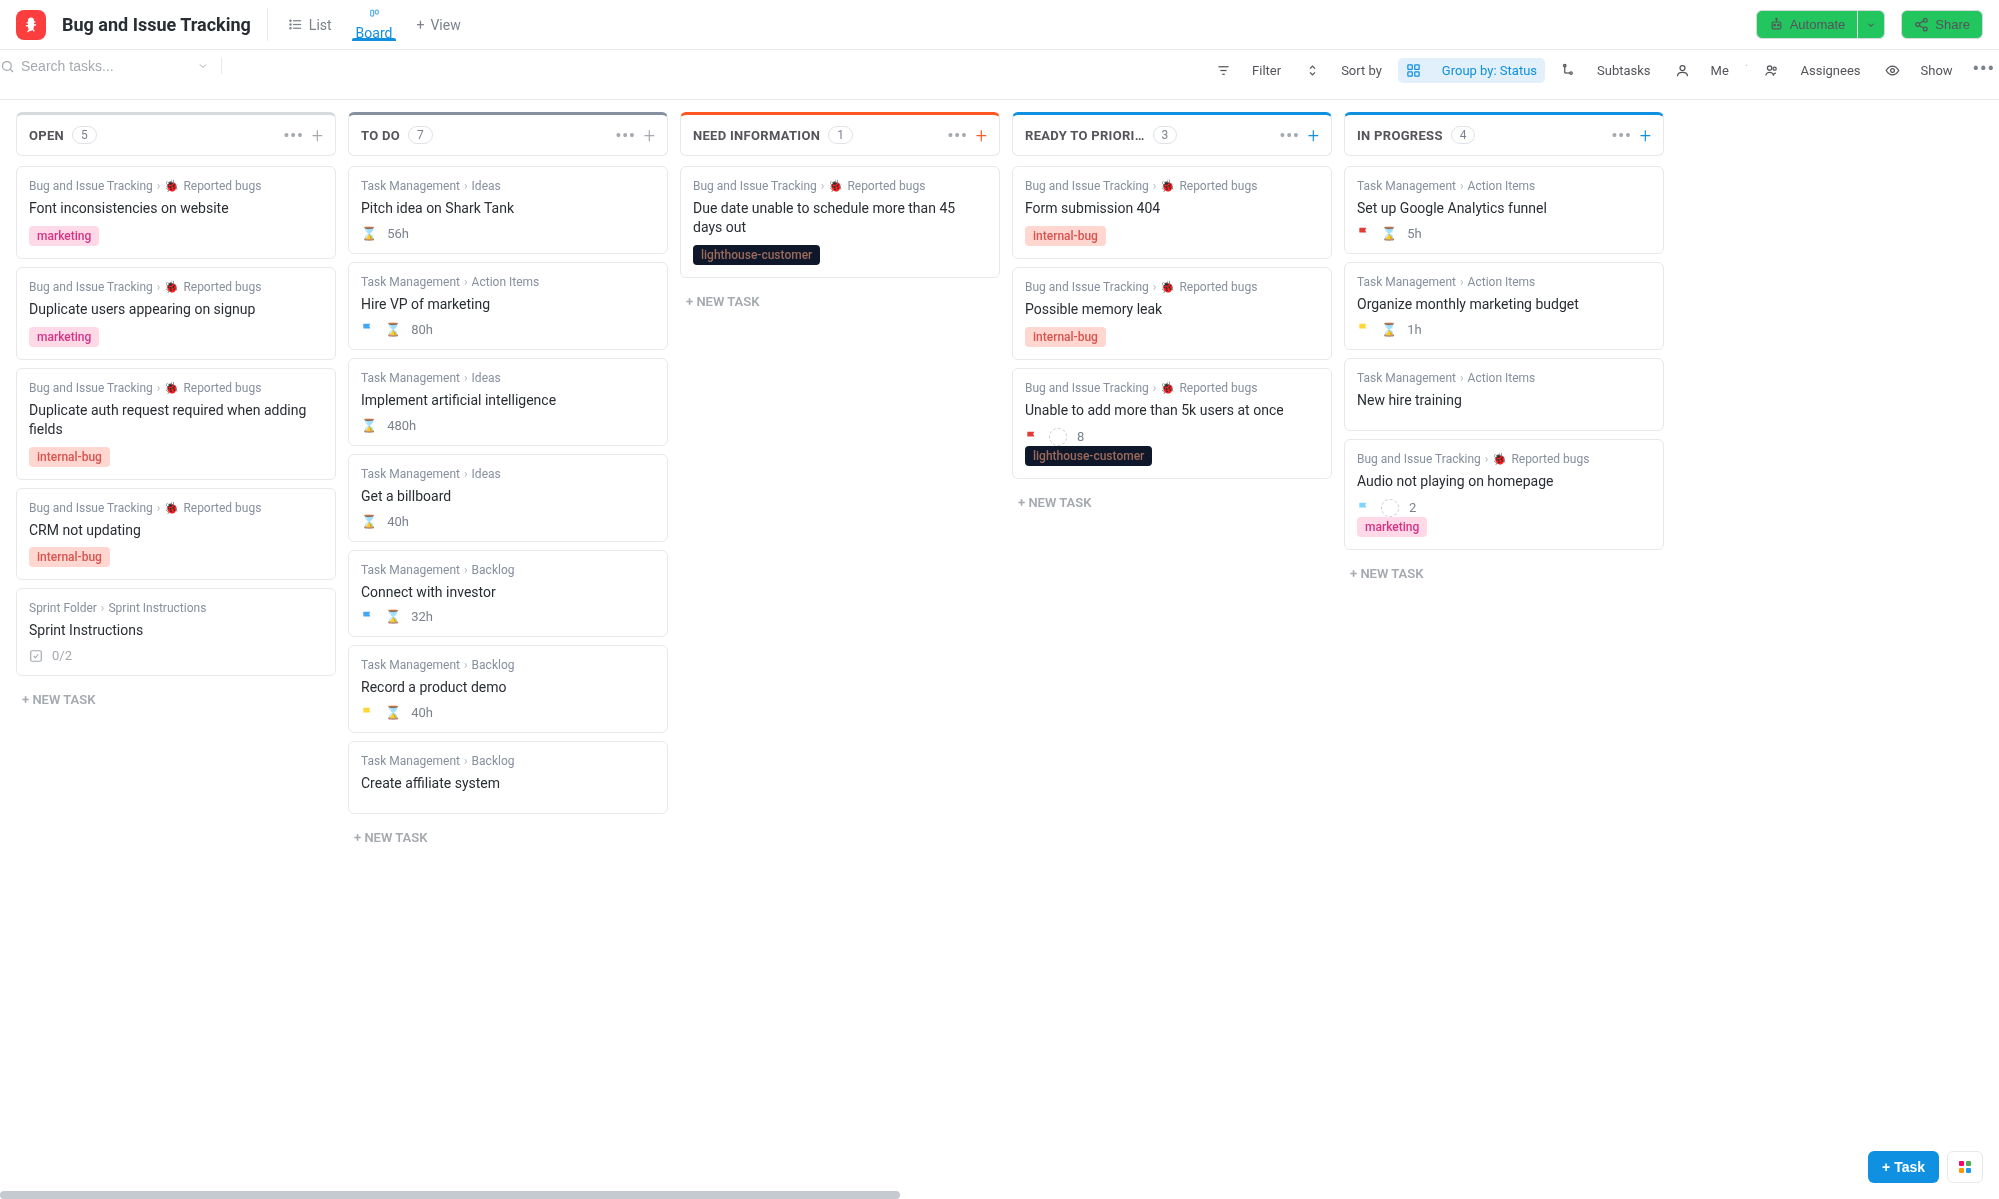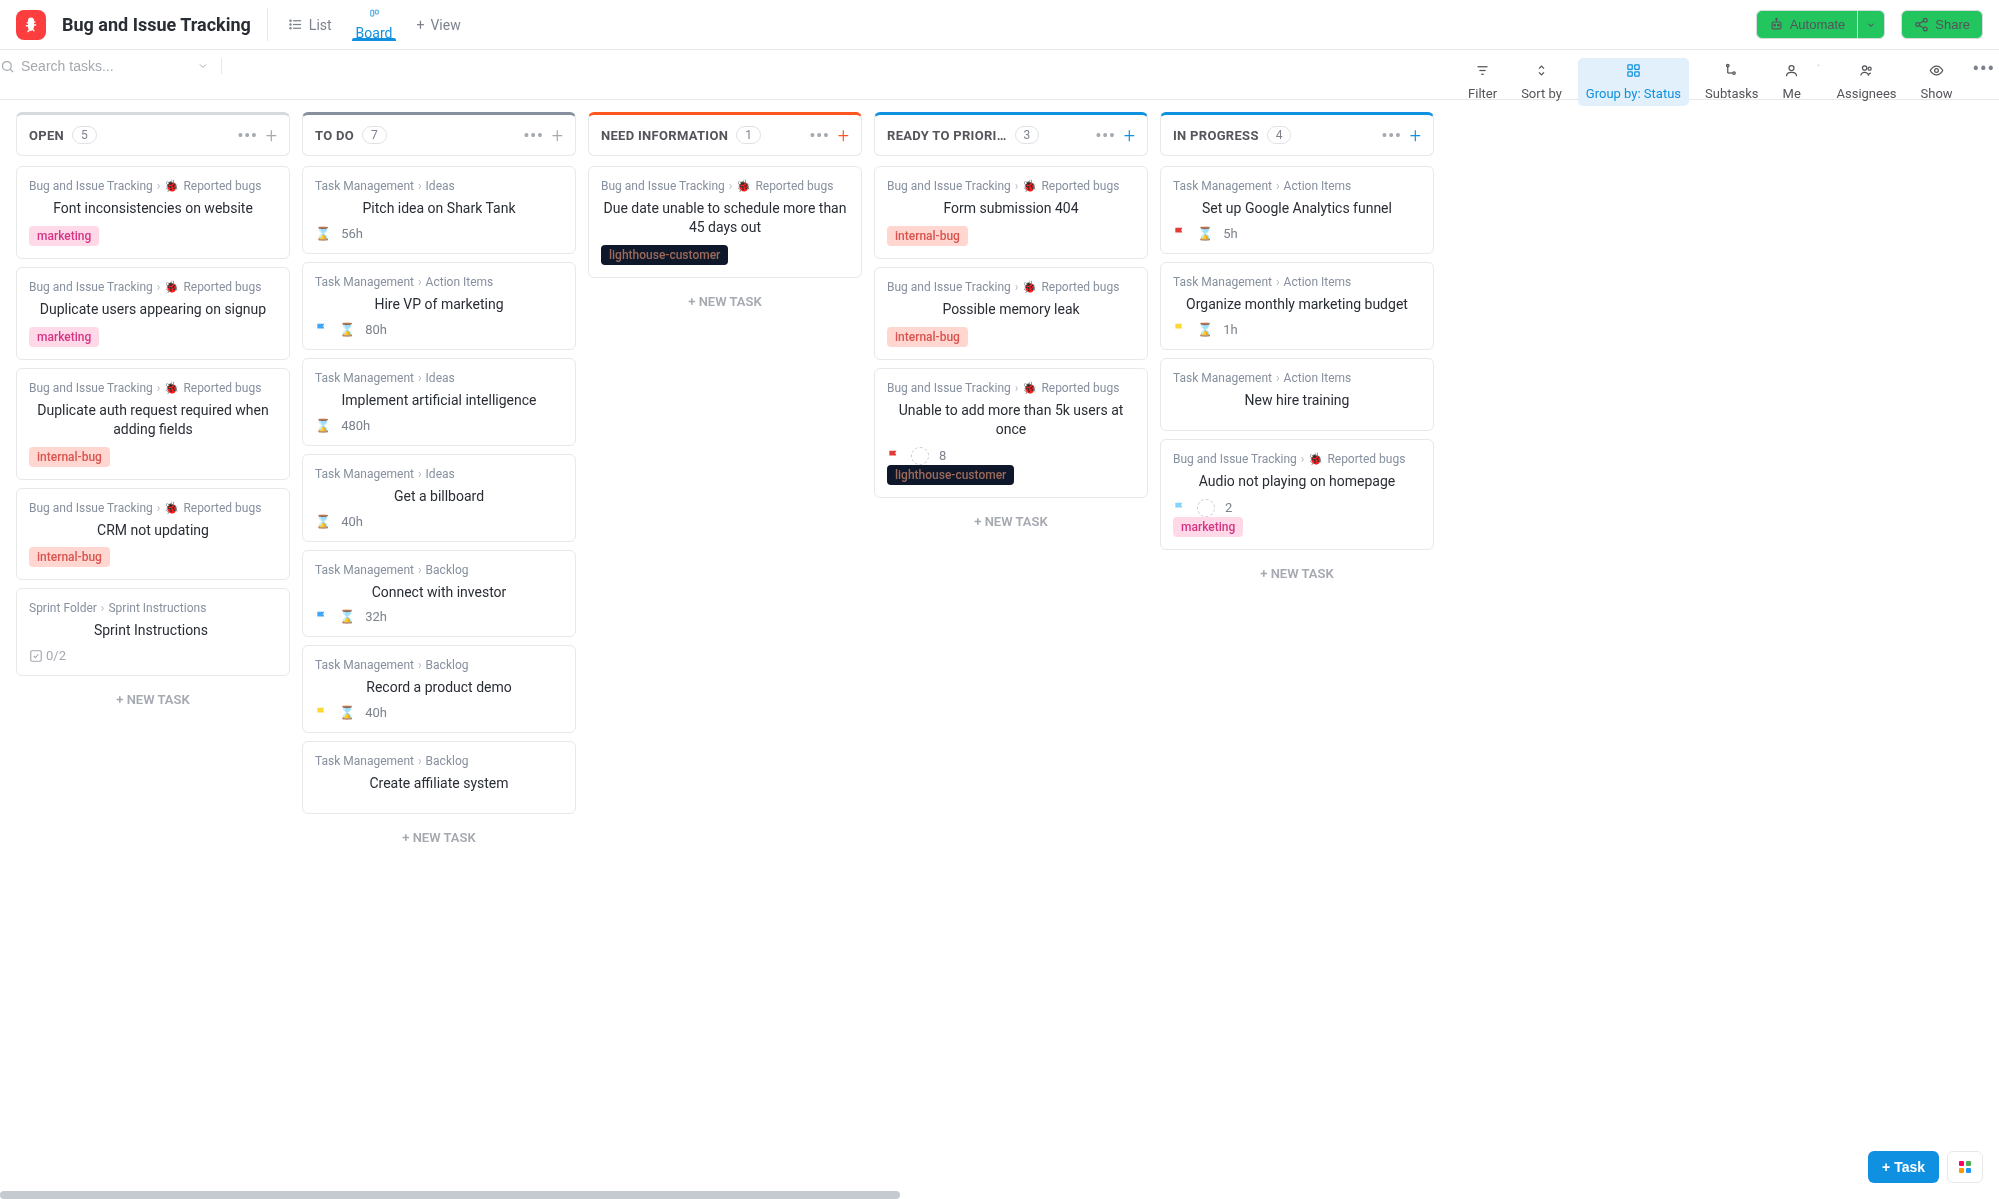--- a/index.html
+++ b/index.html
@@ -20,28 +20,28 @@
 .header-btn-group .header-btn:first-child { border-radius: 6px 0 0 6px; border-right: none; }
 .header-btn-group .header-btn:last-child { border-radius: 0 6px 6px 0; padding: 6px 8px; }
 
 
 .toolbar { display: flex; align-items: flex-start; padding: 8px 0; border-bottom: 1px solid #e8e8e8; gap: 8px; height: 50px; }
 .search-wrap { display: flex; align-items: center; gap: 6px; color: #a5a9b0; flex: 0 0 auto; border-right: 1px solid #e8e8e8; padding-right: 12px; }
 .search-input { border: none; outline: none; font-size: 14px; color: #54555a; width: 150px; }
 .search-input::placeholder { color: #a5a9b0; }
 .search-caret { margin-left: 20px; }
 .toolbar-spacer { flex: 1; }
-.toolbar-btn { display: flex; align-items: center; gap: 8px; padding: 5px 8px; cursor: pointer; color: #54555a; font-size: 13px; border-radius: 5px; flex-direction: column; }
+.toolbar-btn { display: flex; align-items: center; gap: 21px; padding: 5px 8px; cursor: pointer; color: #54555a; font-size: 13px; border-radius: 5px; }
 .toolbar-btn.active { background: #e1f0fb; color: #1090e0; }
 .toolbar-sep { color: #c5c9d0; }
 .toolbar-more { font-size: 18px; font-weight: bold; letter-spacing: 1px; cursor: pointer; color: #7c828d; padding: 0 4px; }
 
 
 .board { display: flex; gap: 12px; padding: 12px 16px 60px 16px; overflow-x: auto; align-items: flex-start; }
-.column { width: 274px; flex-shrink: 0; text-align: center; }
+.column { width: 320px; flex-shrink: 0; }
 .col-header { background: #fff; border: 1px solid #e8e8e8; border-top-width: 3px; border-radius: 6px; padding: 10px 12px; display: flex; align-items: center; gap: 8px; margin-bottom: 10px; }
 .col-open { border-top-color: #d6d9de; }
 .col-todo { border-top-color: #87909e; }
 .col-need { border-top-color: #ff5722; }
 .col-ready { border-top-color: #1090e0; }
 .col-progress { border-top-color: #1090e0; }
 .col-title { font-size: 13px; font-weight: 700; color: #54555a; letter-spacing: 0.3px; white-space: nowrap; overflow: hidden; text-overflow: ellipsis; }
 .col-count { font-size: 12px; color: #7c828d; border: 1px solid #e0e2e6; border-radius: 10px; padding: 1px 8px; }
 .col-header-spacer { flex: 1; }
 .col-more { color: #a5a9b0; font-weight: bold; letter-spacing: 1px; cursor: pointer; font-size: 16px; }
@@ -61,21 +61,21 @@
 .tag-marketing { background: #ffd9e7; color: #d63384; }
 .tag-internal { background: #ffd6d0; color: #d9534f; }
 .tag-lighthouse { background: #0f172a; color: #9b6a5a; }
 .flag { width: 14px; height: 14px; }
 .flag-red { fill: #e53935; }
 .flag-yellow { fill: #fdd835; }
 .flag-blue { fill: #42a5f5; }
 .flag-lightblue { fill: #81d4fa; }
 .hourglass { color: #a5a9b0; font-size: 13px; }
 .meta-text { font-size: 13px; color: #7c828d; }
-.checkbox-stat { display: flex; align-items: center; gap: 3px; color: #a5a9b0; font-size: 13px; }
+.checkbox-stat { display: flex; align-items: center; gap: 9px; color: #a5a9b0; font-size: 13px; }
 .sprint-desc { width: 14px; height: 2px; background: #d6d9de; box-shadow: 0 4px 0 #d6d9de; margin-left: 4px; }
 .avatar-dashed { width: 18px; height: 18px; border: 1.5px dashed #c5c9d0; border-radius: 50%; }
 
 .new-task { color: #a5a9b0; font-size: 13px; font-weight: 600; padding: 8px 6px; cursor: pointer; }
 
 
 .scrollbar-bottom { position: fixed; bottom: 0; left: 0; width: 45%; height: 8px; background: #c5c9d0; border-radius: 4px; }
 .bottom-actions { position: fixed; bottom: 16px; right: 16px; display: flex; gap: 8px; }
 .task-btn { background: #1090e0; color: #fff; border: none; border-radius: 6px; padding: 8px 14px; font-size: 14px; font-weight: 600; cursor: pointer; display: flex; align-items: center; gap: 4px; }
 .apps-btn { background: #fff; border: 1px solid #e8e8e8; border-radius: 6px; width: 36px; display: flex; align-items: center; justify-content: center; cursor: pointer; }

